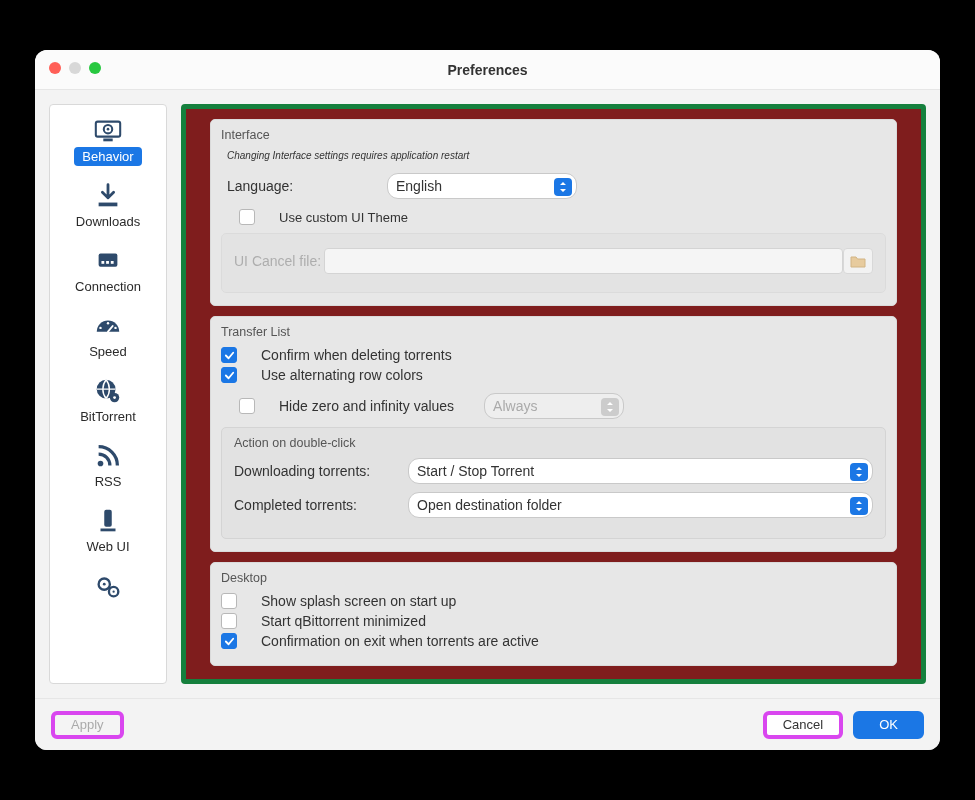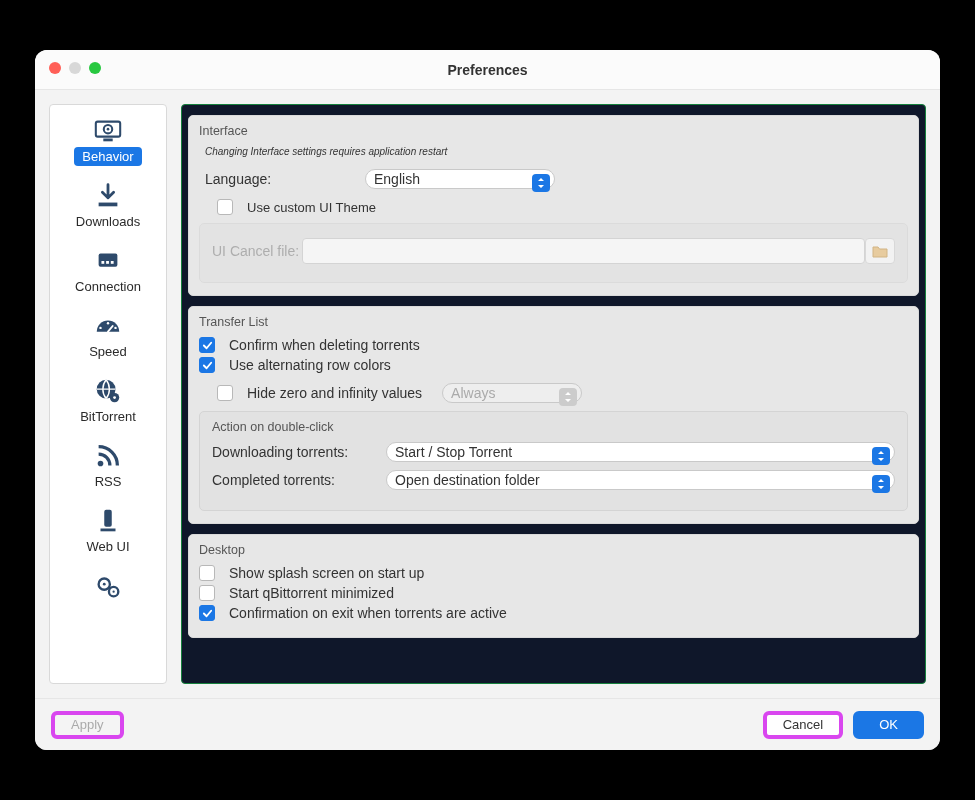--- a/index.html
+++ b/index.html
@@ -83,24 +83,24 @@
   padding: 2px 8px;
   border-radius: 4px;
 }
 .side-item.active .side-label {
   background: #1b77e5;
   color: #fff;
 }
 
 .content {
   flex: 1;
-  background: #0f172a;
-  border: 1px solid #15803d;
-  border-radius: 4px;
-  padding: 10px 6px;
+  background: #7f1d1d;
+  border: 5px solid #15803d;
+  border-radius: 4px;
+  padding: 10px 24px;
   overflow-y: auto;
   display: flex;
   flex-direction: column;
   gap: 10px;
 }
 .group {
   border: 1px solid #dadada;
   border-radius: 5px;
   background: #e7e7e7;
   padding: 8px 10px 12px;
@@ -127,38 +127,38 @@
 }
 .select {
   background: #fff;
   border: 1px solid #c9c9c9;
   border-radius: 11px;
   padding: 4px 26px 4px 8px;
   font-size: 14px;
   position: relative;
   display: inline-flex;
   align-items: center;
-  height: 20px;
+  height: 26px;
 }
 .select.disabled { color: #aaa; background: #eee; }
 .select-caret {
   position: absolute;
   right: 4px;
   top: 4px;
   width: 18px; height: 18px;
   background: #1b77e5;
   border-radius: 4px;
   display:flex; align-items:center; justify-content:center;
 }
 .select.disabled .select-caret { background: #ccc; }
 .select-caret svg { width: 10px; height: 10px; fill: #fff; }
 .check-row {
   display: flex;
   align-items: center;
-  gap: 14px;
+  gap: 24px;
   margin: 4px 0 4px 0;
   font-size: 14px;
 }
 .checkbox {
   width: 16px; height: 16px;
   border: 1px solid #b8b8b8;
   border-radius: 3px;
   background: #fff;
   display:flex; align-items:center; justify-content:center;
   flex-shrink: 0;

